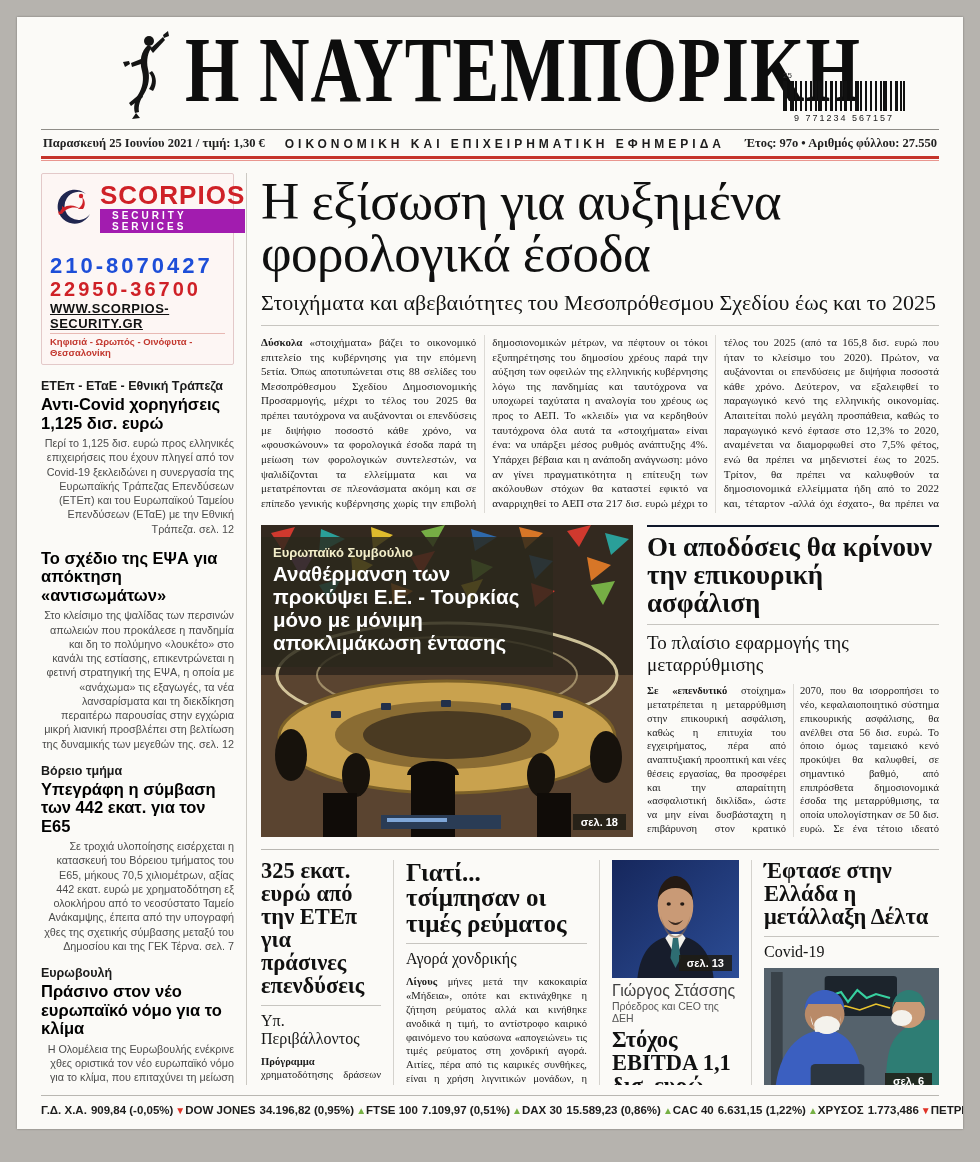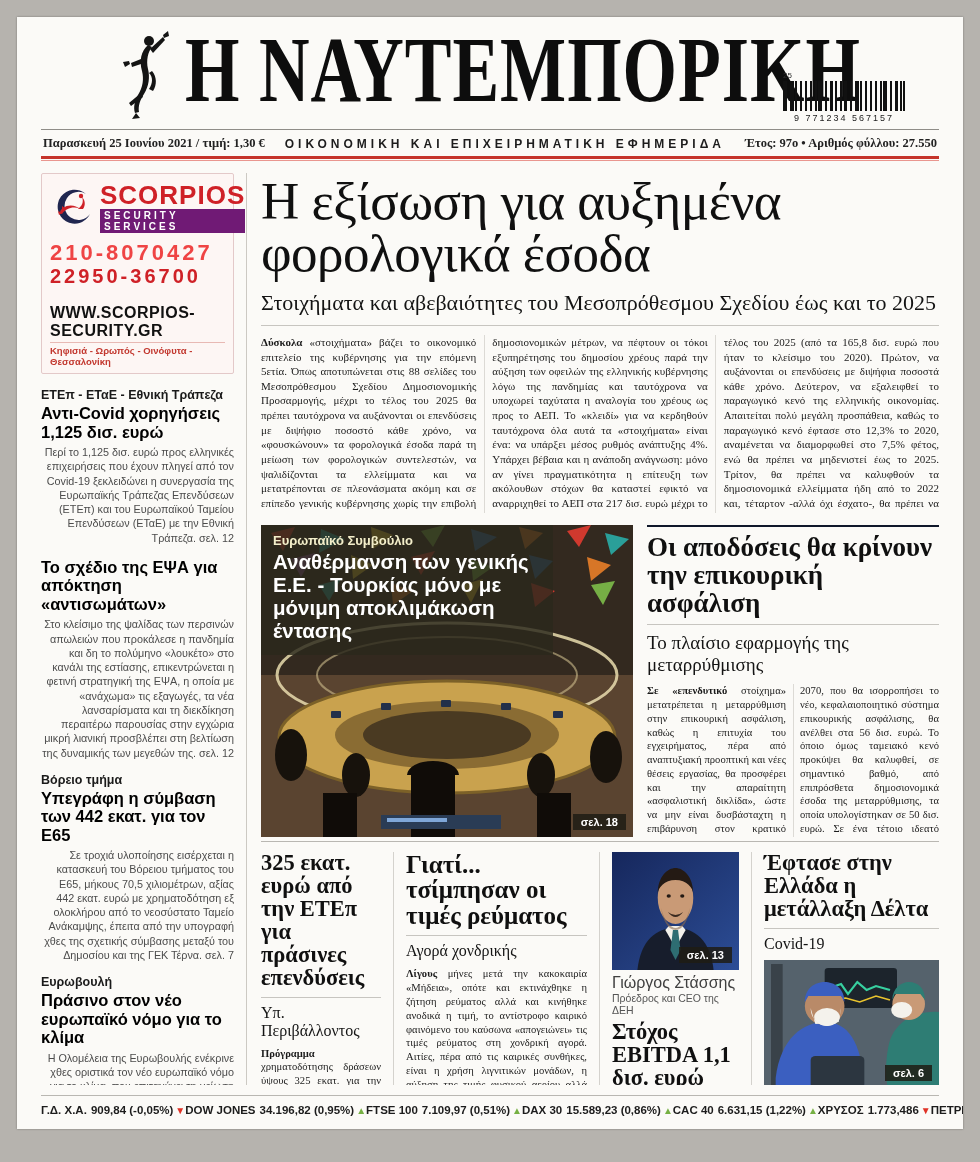--- a/index.html
+++ b/index.html
@@ -55,24 +55,24 @@
   
   .sidebar{border-right:1px solid #ccc9c3;padding-right:12px;overflow:hidden;}
   .ad{
     border:1px solid #e3c9c9;background:#fdf6f4;border-radius:2px;
     padding:8px 8px 6px;margin-bottom:14px;
   }
   .ad-top{display:flex;align-items:center;gap:6px;}
   .scorpion{width:44px;height:40px;flex:0 0 auto;}
   .ad-brandwrap{flex:1;}
   .ad-brand{color:#cf2127;font-weight:bold;font-size:26px;letter-spacing:1px;line-height:1;}
-  .ad-sub{background:#701a75;color:#fff;font-size:10px;font-weight:bold;letter-spacing:3px;padding:1px 4px;margin-top:1px;}
-  .ad-phone1{color:#ef4444;font-weight:bold;font-size:22px;letter-spacing:3px;line-height:1.1;margin-top:8px;}
+  .ad-sub{background:#a21caf;color:#fff;font-size:10px;font-weight:bold;letter-spacing:3px;padding:1px 12px;margin-top:1px;}
+  .ad-phone1{color:#1d4ed8;font-weight:bold;font-size:22px;letter-spacing:3px;line-height:1.1;margin-top:21px;}
   .ad-phone2{color:#cf2127;font-weight:bold;font-size:20px;letter-spacing:3px;line-height:1.1;}
-  .ad-web{color:#111;font-weight:bold;font-size:16px;letter-spacing:.5px;margin-top:17px;}
+  .ad-web{color:#111;font-weight:bold;font-size:13px;letter-spacing:.5px;margin-top:1px;text-decoration:underline;}
   .ad-loc{color:#c2372e;font-size:9.5px;font-weight:bold;margin-top:2px;border-top:1px solid #e8b9b4;padding-top:2px;}
   .brief{margin-bottom:13px;}
   .brief-kicker{font-size:12.5px;font-weight:bold;color:#1a1a1a;line-height:1.2;}
   .brief-kicker:empty{display:none;}
   .brief-headline{font-size:16.5px;font-weight:bold;color:#000;line-height:1.12;margin:1px 0 4px;}
   .brief-body{font-size:10.8px;color:#4c4c4c;line-height:1.32;margin:0;text-align:right;}
   
   .lead-headline{
     font-family:"Liberation Serif",serif;font-weight:normal;color:#101010;
     font-size:53px;line-height:.99;letter-spacing:-.5px;margin:2px 0 10px;
@@ -85,21 +85,21 @@
     column-count:3;column-gap:16px;column-rule:1px solid #dcdad5;
     font-family:"Liberation Serif",serif;font-size:11px;line-height:1.33;
     color:#1b1b1b;text-align:justify;height:178px;overflow:hidden;
   }
   .lead-word{font-weight:bold;}
   
   .mid-row{display:grid;grid-template-columns:372px 1fr;column-gap:14px;margin-top:12px;height:312px;}
   .photo-story{position:relative;overflow:hidden;background:#2b241d;}
   .photo-story svg{display:block;width:100%;height:100%;}
   .photo-overlay{
-    position:absolute;left:0;top:0;width:268px;
+    position:absolute;left:0;top:12px;width:268px;
     background:rgba(43,40,28,.82);padding:8px 12px 12px;
   }
   .ps-kicker{color:#f3eec9;font-size:13px;font-weight:bold;margin-bottom:3px;}
   .ps-headline{color:#fff;font-size:20.5px;font-weight:bold;line-height:1.12;}
   .page-tag{
     position:absolute;right:7px;bottom:7px;
     background:rgba(30,28,20,.85);color:#fff;
     font-size:11px;font-weight:bold;padding:2px 8px;
   }
   .pension{border-top:2px solid #0f172a;padding-top:7px;overflow:hidden;}
@@ -112,21 +112,21 @@
     border-top:1px solid #c7c5c0;padding-top:7px;margin-bottom:8px;
   }
   .pension-body{
     column-count:2;column-gap:14px;column-rule:1px solid #dcdad5;
     font-family:"Liberation Serif",serif;font-size:10.6px;line-height:1.3;
     color:#1b1b1b;text-align:justify;height:208px;overflow:hidden;
   }
   
   .bottom-row{
     display:grid;grid-template-columns:132px 206px 152px 1fr;column-gap:0;
-    border-top:1px solid #b9b7b2;margin-top:4px;padding-top:10px;height:262px;overflow:hidden;
+    border-top:1px solid #b9b7b2;margin-top:12px;padding-top:10px;height:262px;overflow:hidden;
   }
   .bcol{overflow:hidden;}
   .bcol + .bcol{border-left:1px solid #d4d2cd;padding-left:12px;}
   .bcol + .bcol ~ .bcol{margin-left:0;}
   .bottom-row .bcol:nth-child(1){padding-right:12px;}
   .bottom-row .bcol:nth-child(2){padding-right:12px;}
   .bottom-row .bcol:nth-child(3){padding-right:12px;}
   .b-headline{
     font-family:"Liberation Serif",serif;font-weight:bold;color:#101010;
     font-size:22.5px;line-height:1.02;margin:0 0 7px;
@@ -296,21 +296,21 @@
             <g fill="#100c08">
               <path d="M150 250 h44 v62 h-44 z M146 250 a26 14 0 0 1 52 0 z"></path>
               <path d="M62 268 h34 v44 h-34 z"></path>
                 <path d="M276 268 h34 v44 h-34 z"></path>
             </g>
             <rect x="120" y="290" width="120" height="14" fill="#2a3c55"></rect>
             <rect x="126" y="293" width="60" height="4" fill="#7fa7d8"></rect>
           </svg>
           <div class="photo-overlay">
             <div class="ps-kicker">Ευρωπαϊκό Συμβούλιο</div>
-            <div class="ps-headline">Αναθέρμανση των γενικής Ε.Ε. - Τουρκίας μόνο με μόνιμη αποκλιμάκωση έντασης</div>
+            <div class="ps-headline">Αναθέρμανση των προκύψει Ε.Ε. - Τουρκίας μόνο με μόνιμη αποκλιμάκωση έντασης</div>
           </div>
           <div class="page-tag">σελ. 18</div>
         </figure>
 
         <article class="pension">
           <h2 class="pension-headline">Οι αποδόσεις θα κρίνουν την επικουρική ασφάλιση</h2>
           <div class="pension-subhead">Το πλαίσιο εφαρμογής της μεταρρύθμισης</div>
           <div class="pension-body"><span class="lead-word">Σε «επενδυτικό</span><span> στοίχημα» μετατρέπεται η μεταρρύθμιση στην επικουρική ασφάλιση, καθώς η επιτυχία του εγχειρήματος, πέρα από αναπτυξιακή προοπτική και νέες θέσεις εργασίας, θα προσφέρει και την απαραίτητη «ασφαλιστική δικλίδα», ώστε να μην είναι δυσβάσταχτη η επιβάρυνση στον κρατικό προϋπολογισμό. Η αναλογιστική μελέτη περιγράφει ένα «κόστος μετάβασης», το οποίο έως το 2070, που θα ισορροπήσει το νέο, κεφαλαιοποιητικό σύστημα επικουρικής ασφάλισης, θα ανέλθει στα 56 δισ. ευρώ. Το όποιο όμως ταμειακό κενό προκύψει θα καλυφθεί, σε σημαντικό βαθμό, από επιπρόσθετα δημοσιονομικά έσοδα της μεταρρύθμισης, τα οποία υπολογίστηκαν σε 50 δισ. ευρώ. Σε ένα τέτοιο ιδεατό σενάριο, η πραγματική επιβάρυνση του προϋπολογισμού για την περίοδο αναφοράς 48 ετών (2022-2070) θα ισούται με 6 δισ. ευρώ ή με μόλις 120 εκατ. ευρώ ετησίως! Απαραίτητη προϋπόθεση, λοιπόν, είναι να κερδηθεί το «επενδυτικό στοίχημα» της μεταρρύθμισης... </span></div>
         </article>
       </div>

